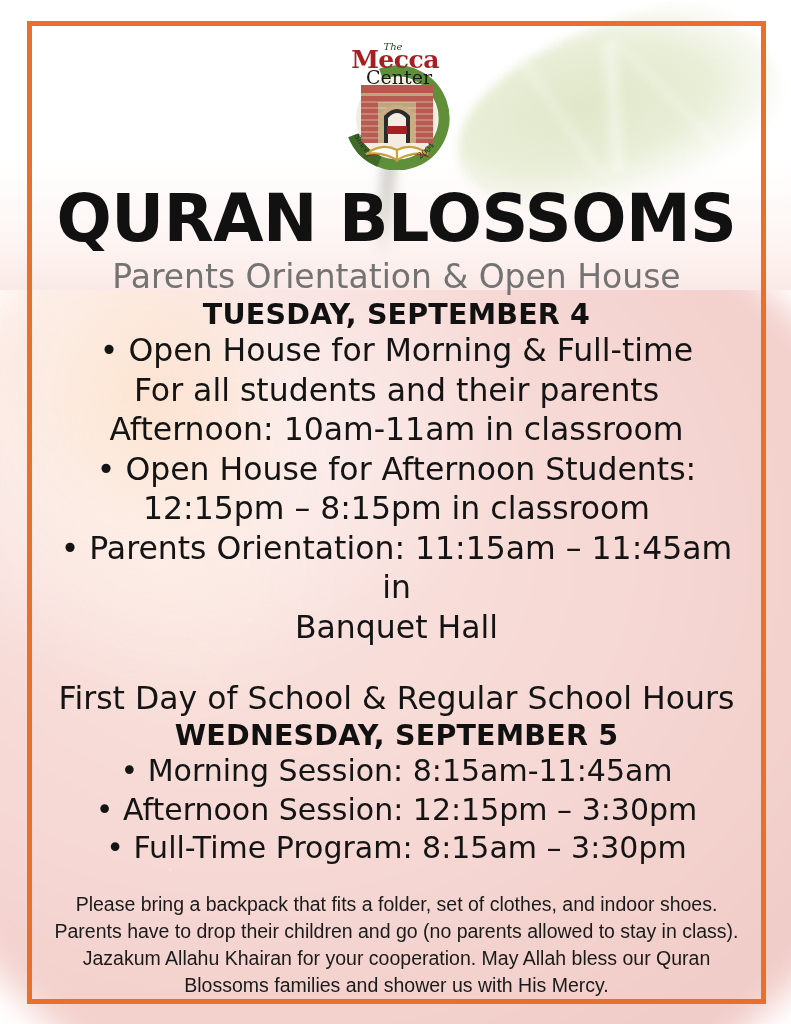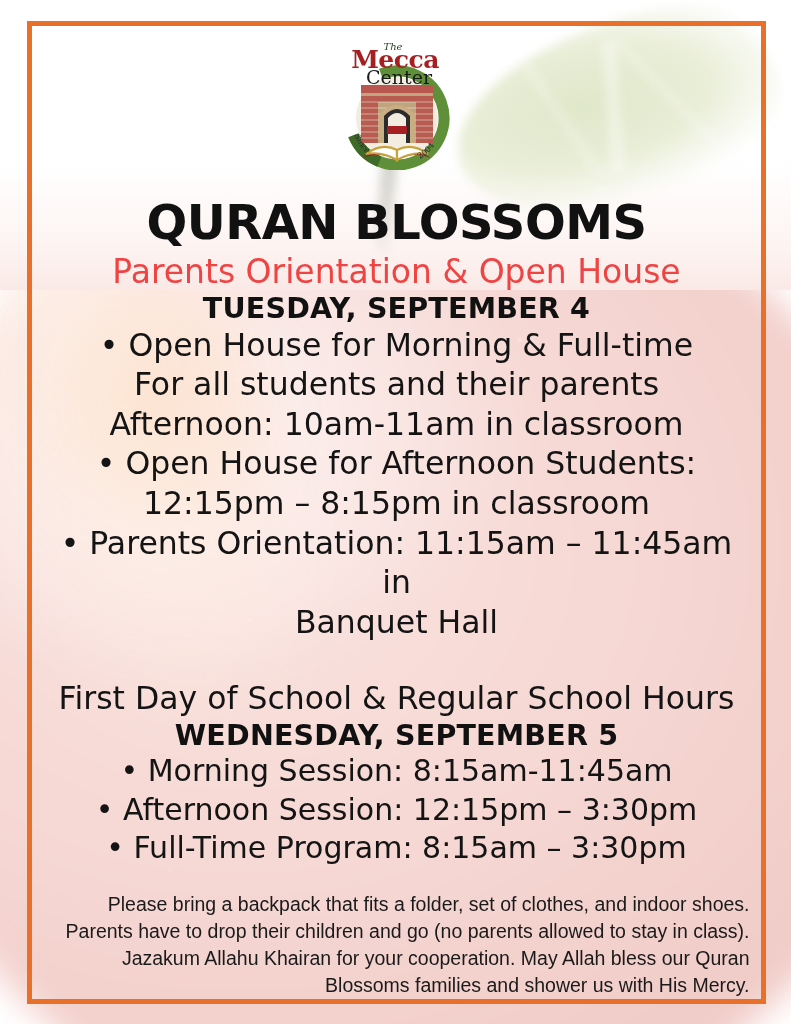--- a/index.html
+++ b/index.html
@@ -138,32 +138,32 @@
     margin-top: 4px;
     width: 136px; height: 140px;
     position: relative;
   }
   .logo-svg { display: block; width: 136px; height: 140px; }
 
   
   .title {
     font-family: "DejaVu Sans", sans-serif;
     font-weight: 700;
-    font-size: 48px;
+    font-size: 65px;
     letter-spacing: -0.5px;
     color: #111111;
     line-height: 1.02;
-    margin-top: 28px;
+    margin-top: 16px;
   }
 
   .subtitle {
     font-family: "DejaVu Sans", sans-serif;
     font-weight: 400;
     font-size: 33px;
-    color: #ef4444;
+    color: #737373;
     line-height: 1.16;
     margin-top: 6px;
   }
 
   .date-line {
     font-family: "DejaVu Sans", sans-serif;
     font-weight: 700;
     font-size: 28.5px;
     color: #111111;
     line-height: 1.18;
@@ -199,21 +199,20 @@
   }
 
   .footnote {
     font-family: "Liberation Sans", sans-serif;
     font-weight: 400;
     font-size: 19.5px;
     color: #1a1a1a;
     line-height: 1.38;
     width: 706px;
     margin-top: 24px;
-    text-align: right;
   }
 </style>
 </head>
 <body>
 
 <div id="flyer">
 
   <div class="bg-layer">
     <div class="bg-apple"></div>
     <div class="bg-apple-sheen"></div>

